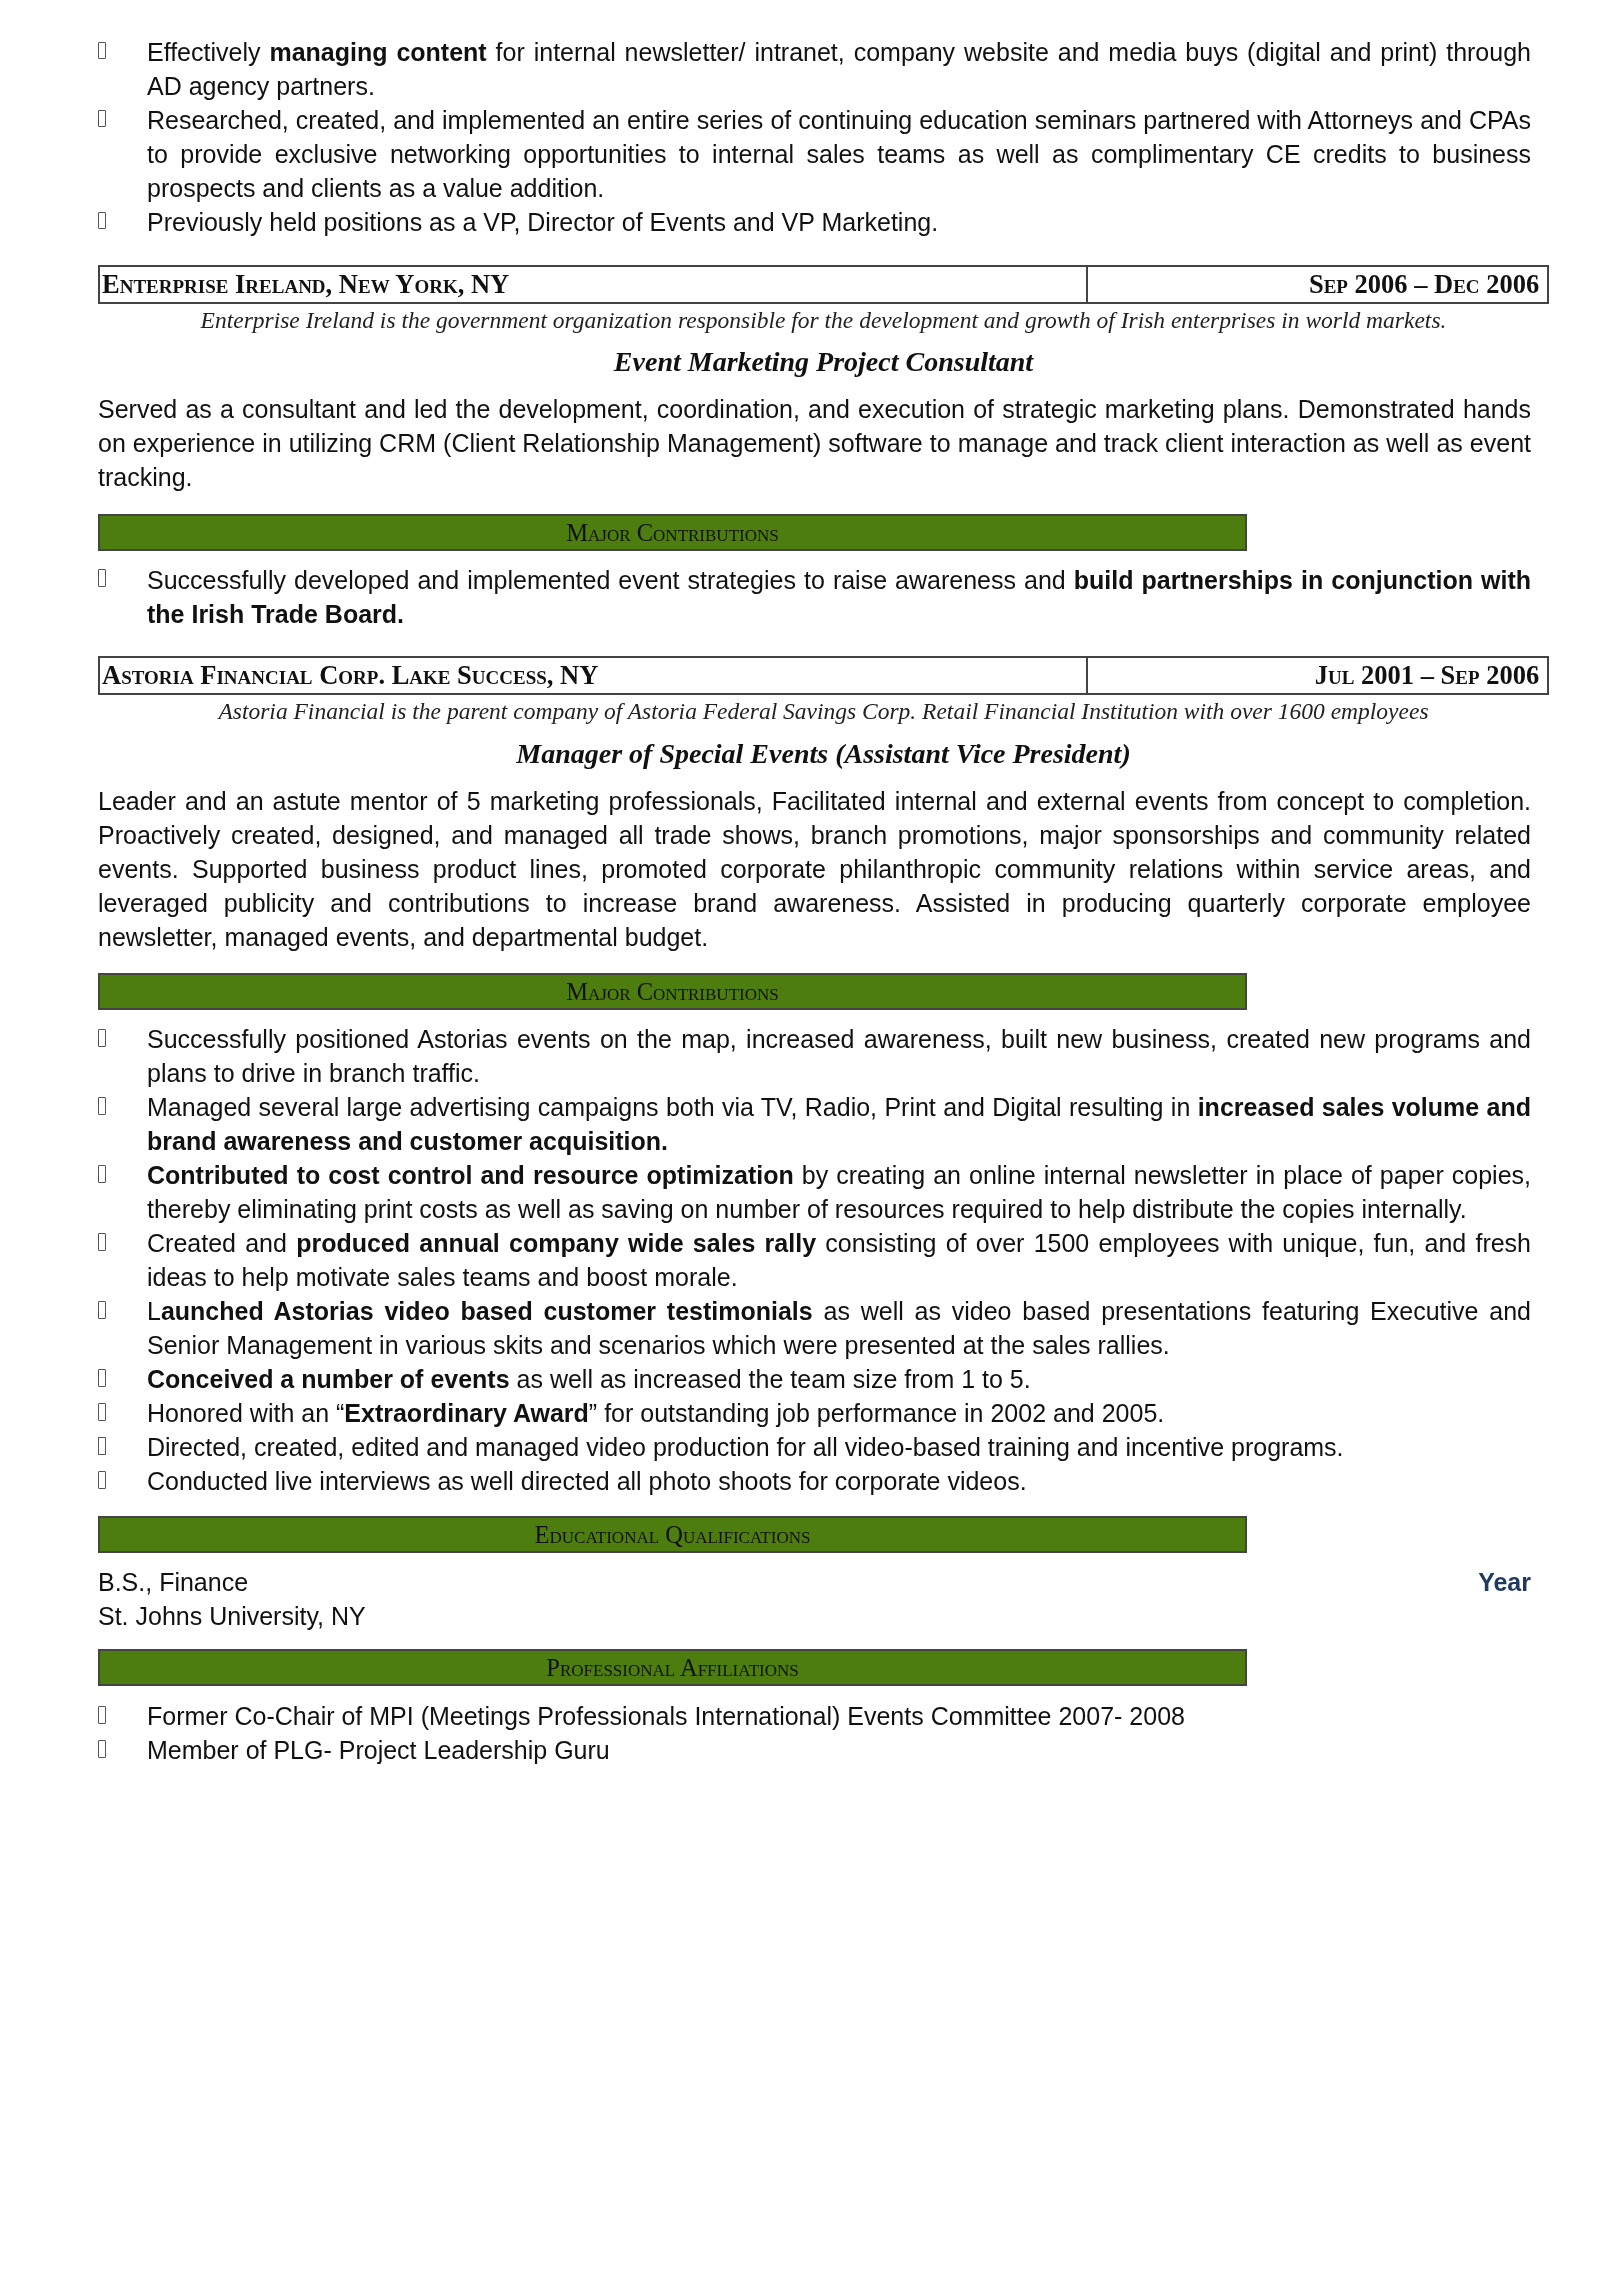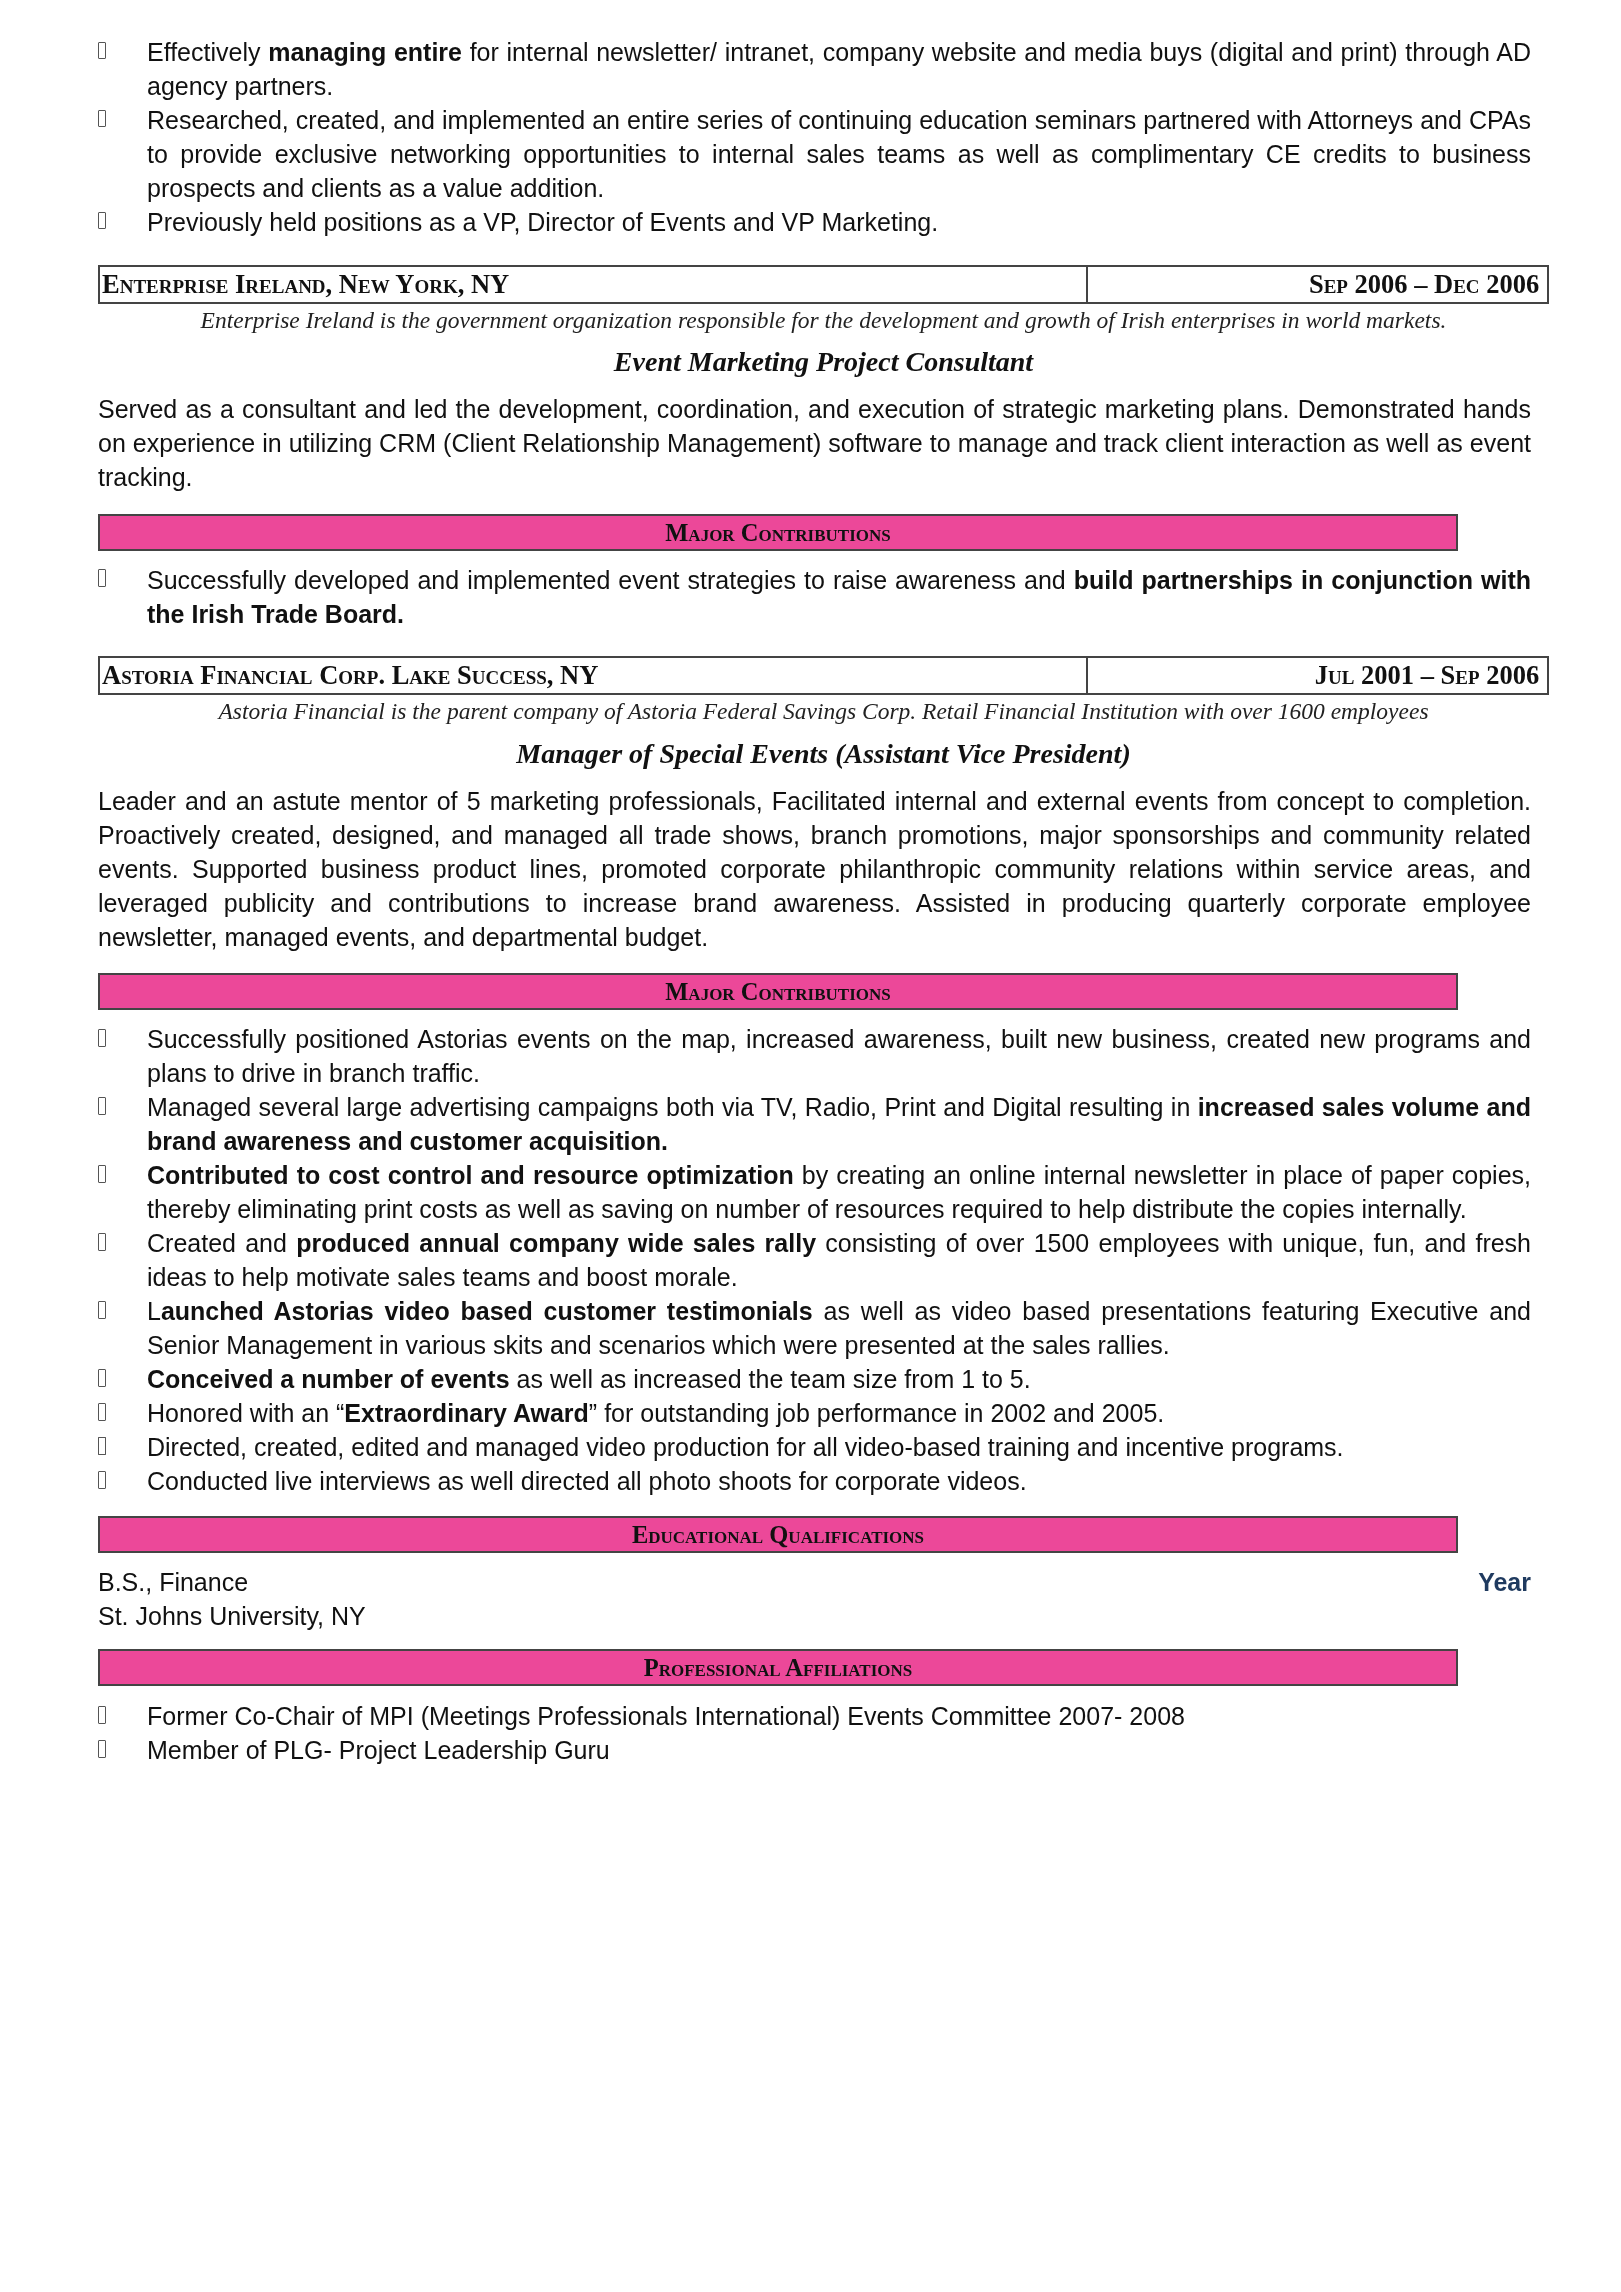--- a/index.html
+++ b/index.html
@@ -12,35 +12,35 @@
   ul.bullets li .bullet { position: absolute; left: 0; top: 6.9px; width: 7.8px; height: 17.6px; border: 1.5px solid #555; border-radius: 1px; }
   ul.bullets li b { font-weight: bold; }
 
   .employer { margin-top: 25.5px; width: 1451px; height: 39px; border: 2px solid #444; display: flex; font-family: "Liberation Serif", serif; font-weight: bold; font-variant: small-caps; font-size: 26.5px; }
   .employer .name { flex: 0 0 988px; border-right: 2px solid #444; padding-left: 2px; line-height: 35px; }
   .employer .dates { flex: 1; text-align: right; padding-right: 7.8px; line-height: 35px; }
   .employer-desc { font-family: "Liberation Serif", serif; font-style: italic; font-size: 23.5px; line-height: 32px; text-align: center; color: #222; width: 1451px; }
   .job-title { font-family: "Liberation Serif", serif; font-style: italic; font-weight: bold; font-size: 28px; line-height: 41px; text-align: center; margin-top: 5.9px; width: 1451px; }
   .para { font-size: 25px; line-height: 34px; text-align: justify; text-align-last: left; width: 1433px; margin-top: 9.8px; }
 
-  .section-bar { margin-top: 19.6px; width: 1360px; height: 37px; background: #ec4899; border: 2px solid #444; text-align: center; font-family: "Liberation Serif", serif; font-weight: bold; font-variant: small-caps; font-size: 24.5px; line-height: 33px; }
+  .section-bar { margin-top: 19.6px; width: 1149px; height: 37px; background: #4d7c0f; border: 2px solid #444; text-align: center; font-family: "Liberation Serif", serif; font-weight: normal; font-variant: small-caps; font-size: 24.5px; line-height: 33px; }
   .section-bar + ul.bullets, .section-bar + .edu { margin-top: 11.8px; }
 
   .edu { width: 1433px; font-size: 25px; line-height: 34px; }
   .edu .row { display: flex; justify-content: space-between; }
   .edu .degree { font-weight: normal; }
   .edu .year { font-weight: bold; color: #1f3a5f; }
 </style>
 </head>
 <body>
 
 <div class="page">
 
   <ul class="bullets">
-      <li><span class="bullet"></span><span>Effectively </span><b>managing entire</b><span> for internal newsletter/ intranet, company website and media buys (digital and print) through AD agency partners.</span></li>
+      <li><span class="bullet"></span><span>Effectively </span><b>managing content</b><span> for internal newsletter/ intranet, company website and media buys (digital and print) through AD agency partners.</span></li>
       <li><span class="bullet"></span><span>Researched, created, and implemented an entire series of continuing education seminars partnered with Attorneys and CPAs to provide exclusive networking opportunities to internal sales teams as well as complimentary CE credits to business prospects and clients as a value addition.</span></li>
       <li><span class="bullet"></span><span>Previously held positions as a VP, Director of Events and VP Marketing.</span></li>
     </ul>
 
   <div>
     <div class="employer">
       <div class="name">Enterprise Ireland, New York, NY</div>
       <div class="dates">Sep 2006 – Dec 2006</div>
     </div>
     <div class="employer-desc">Enterprise Ireland is the government organization responsible for the development and growth of Irish enterprises in world markets.</div>

